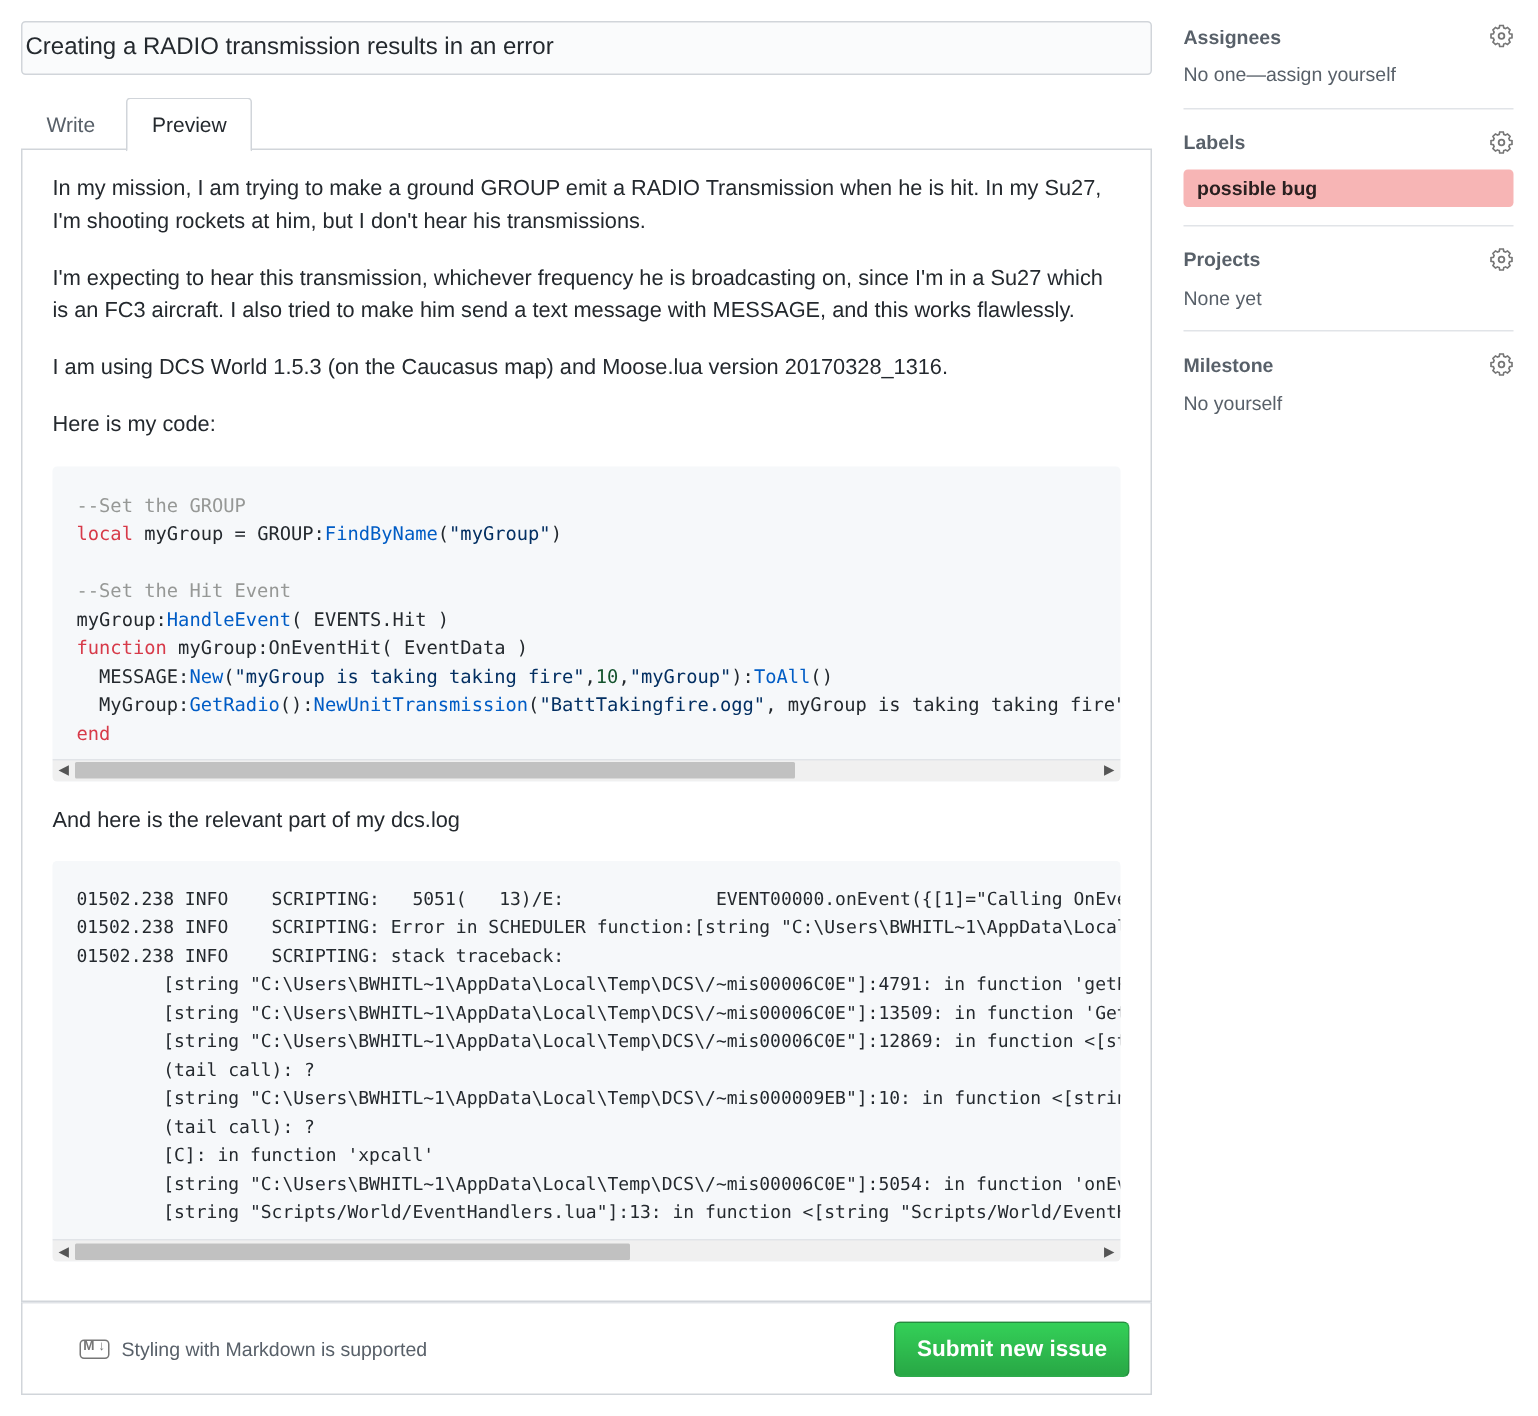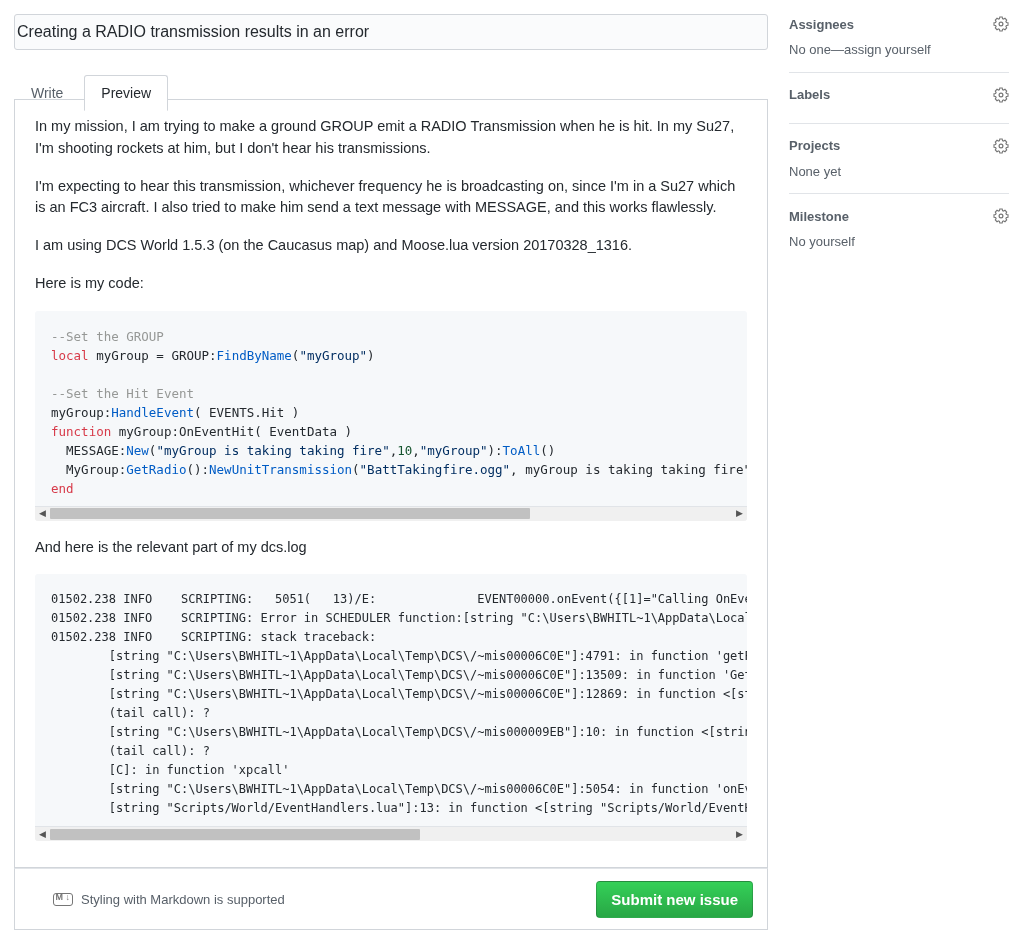--- a/index.html
+++ b/index.html
@@ -49,21 +49,21 @@
   }
   .tab {
     display: inline-block;
     padding: 8px 16px 8px 16px;
     font-size: 14px;
     color: #586069;
     cursor: pointer;
     border: 1px solid transparent;
     border-bottom: none;
     position: relative;
-    top: 11px;
+    top: 1px;
     line-height: 18px;
   }
   .tab.active {
     background: #fff;
     border: 1px solid #d1d5da;
     border-bottom: 1px solid #fff;
     border-radius: 3px 3px 0 0;
     color: #24292e;
   }
 
@@ -348,20 +348,21 @@
     <div class="sb-section">
       <div class="sb-head">
         <span>Labels</span>
         <span class="gear">
           <svg viewBox="0 0 16 16" width="16" height="16" fill="currentColor">
               <path d="M8 10.5a2.5 2.5 0 1 1 0-5 2.5 2.5 0 0 1 0 5zm0-1.2a1.3 1.3 0 1 0 0-2.6 1.3 1.3 0 0 0 0 2.6z"></path>
               <path d="M6.8 1h2.4l.3 1.6c.4.1.8.3 1.1.5l1.4-.8 1.7 1.7-.8 1.4c.2.3.4.7.5 1.1l1.6.3v2.4l-1.6.3c-.1.4-.3.8-.5 1.1l.8 1.4-1.7 1.7-1.4-.8c-.3.2-.7.4-1.1.5L9.2 15H6.8l-.3-1.6c-.4-.1-.8-.3-1.1-.5l-1.4.8-1.7-1.7.8-1.4c-.2-.3-.4-.7-.5-1.1L1 9.2V6.8l1.6-.3c.1-.4.3-.8.5-1.1l-.8-1.4 1.7-1.7 1.4.8c.3-.2.7-.4 1.1-.5L6.8 1z" fill="none" stroke="currentColor" stroke-width="1.1"></path>
             </svg>
         </span>
       </div>
+      <span class="label-chip">possible bug</span>
     </div>
 
     <div class="sb-section">
       <div class="sb-head">
         <span>Projects</span>
         <span class="gear">
           <svg viewBox="0 0 16 16" width="16" height="16" fill="currentColor">
               <path d="M8 10.5a2.5 2.5 0 1 1 0-5 2.5 2.5 0 0 1 0 5zm0-1.2a1.3 1.3 0 1 0 0-2.6 1.3 1.3 0 0 0 0 2.6z"></path>
               <path d="M6.8 1h2.4l.3 1.6c.4.1.8.3 1.1.5l1.4-.8 1.7 1.7-.8 1.4c.2.3.4.7.5 1.1l1.6.3v2.4l-1.6.3c-.1.4-.3.8-.5 1.1l.8 1.4-1.7 1.7-1.4-.8c-.3.2-.7.4-1.1.5L9.2 15H6.8l-.3-1.6c-.4-.1-.8-.3-1.1-.5l-1.4.8-1.7-1.7.8-1.4c-.2-.3-.4-.7-.5-1.1L1 9.2V6.8l1.6-.3c.1-.4.3-.8.5-1.1l-.8-1.4 1.7-1.7 1.4.8c.3-.2.7-.4 1.1-.5L6.8 1z" fill="none" stroke="currentColor" stroke-width="1.1"></path>
             </svg>

